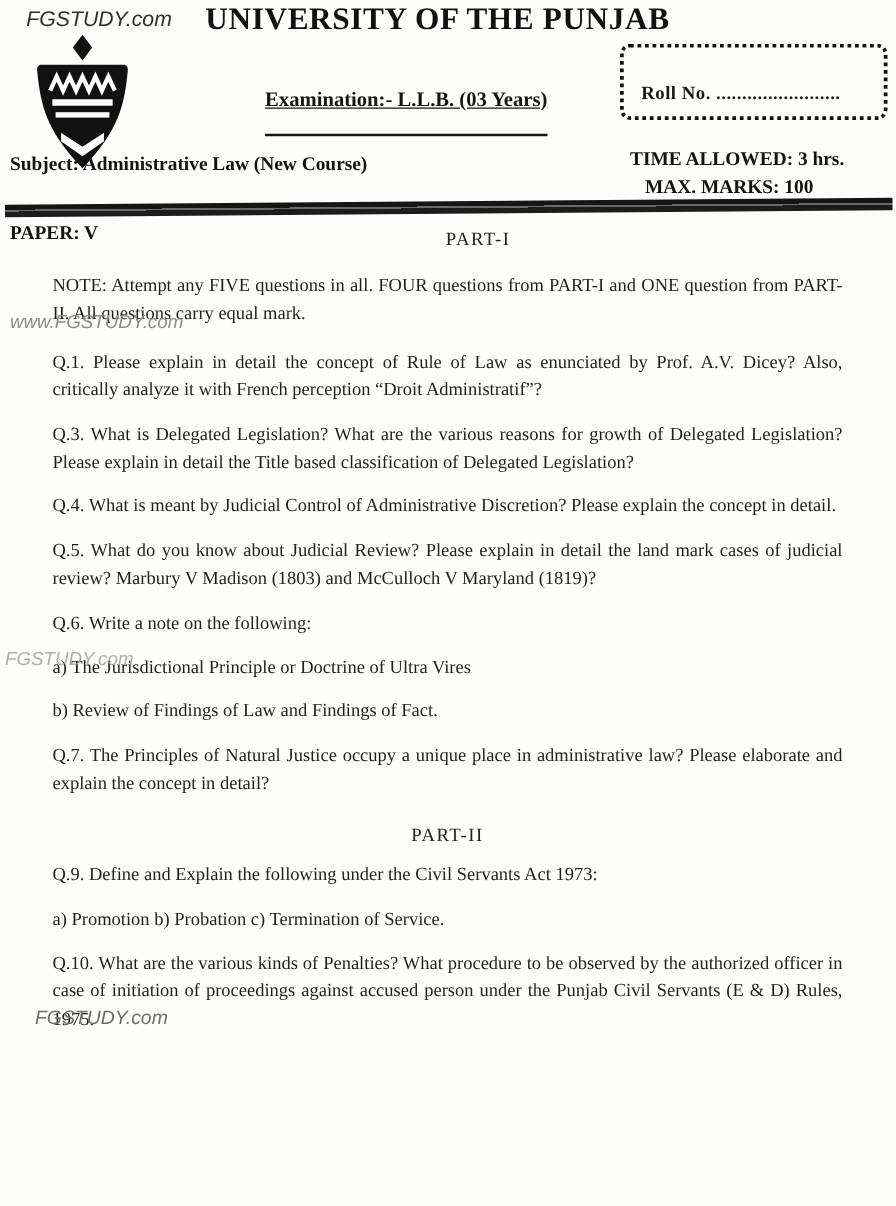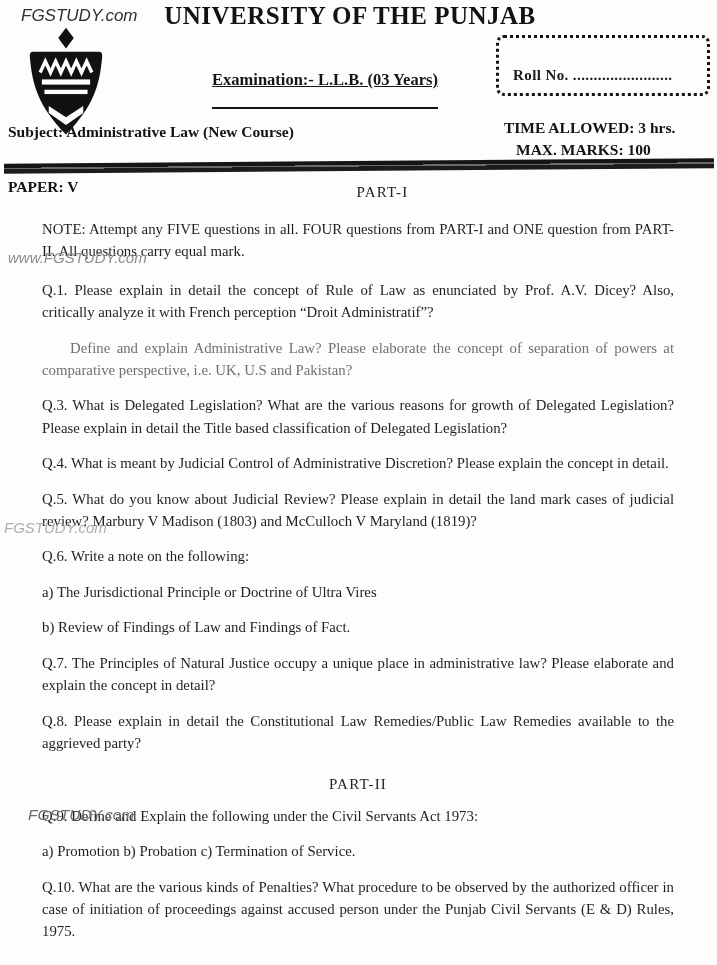--- a/index.html
+++ b/index.html
@@ -74,29 +74,27 @@
   <div class="marks">MAX. MARKS: 100</div>
 
   <div class="rule"></div>
 
   <div class="part1-heading">PART-I</div>
 
   <div class="questions">
     <p class="note-p">NOTE: Attempt any FIVE questions in all. FOUR questions from PART-I and ONE question from PART-II. All questions carry equal mark.</p>
     <div>
         <p>Q.1. Please explain in detail the concept of Rule of Law as enunciated by Prof. A.V. Dicey? Also, critically analyze it with French perception “Droit Administratif”?</p>
-        <p class="faded">Define and explain Administrative Law? Please elaborate the concept of separation of powers at comparative perspective, i.e. UK, U.S and Pakistan?</p>
         <p>Q.3. What is Delegated Legislation? What are the various reasons for growth of Delegated Legislation? Please explain in detail the Title based classification of Delegated Legislation?</p>
         <p>Q.4. What is meant by Judicial Control of Administrative Discretion? Please explain the concept in detail.</p>
         <p>Q.5. What do you know about Judicial Review? Please explain in detail the land mark cases of judicial review? Marbury V Madison (1803) and McCulloch V Maryland (1819)?</p>
         <p>Q.6. Write a note on the following:</p>
         <p>a) The Jurisdictional Principle or Doctrine of Ultra Vires</p>
         <p>b) Review of Findings of Law and Findings of Fact.</p>
         <p>Q.7. The Principles of Natural Justice occupy a unique place in administrative law? Please elaborate and explain the concept in detail?</p>
-        <p>Q.8. Please explain in detail the Constitutional Law Remedies/Public Law Remedies available to the aggrieved party?</p>
       </div>
     <div class="part2-heading">PART-II</div>
     <div>
         <p>Q.9. Define and Explain the following under the Civil Servants Act 1973:</p>
         <p>a) Promotion   b) Probation    c) Termination of Service.</p>
         <p>Q.10. What are the various kinds of Penalties? What procedure to be observed by the authorized officer in case of initiation of proceedings against accused person under the Punjab Civil Servants (E &amp; D) Rules, 1975.</p>
       </div>
   </div>
 
   <div class="wm wm-note">www.FGSTUDY.com</div>

